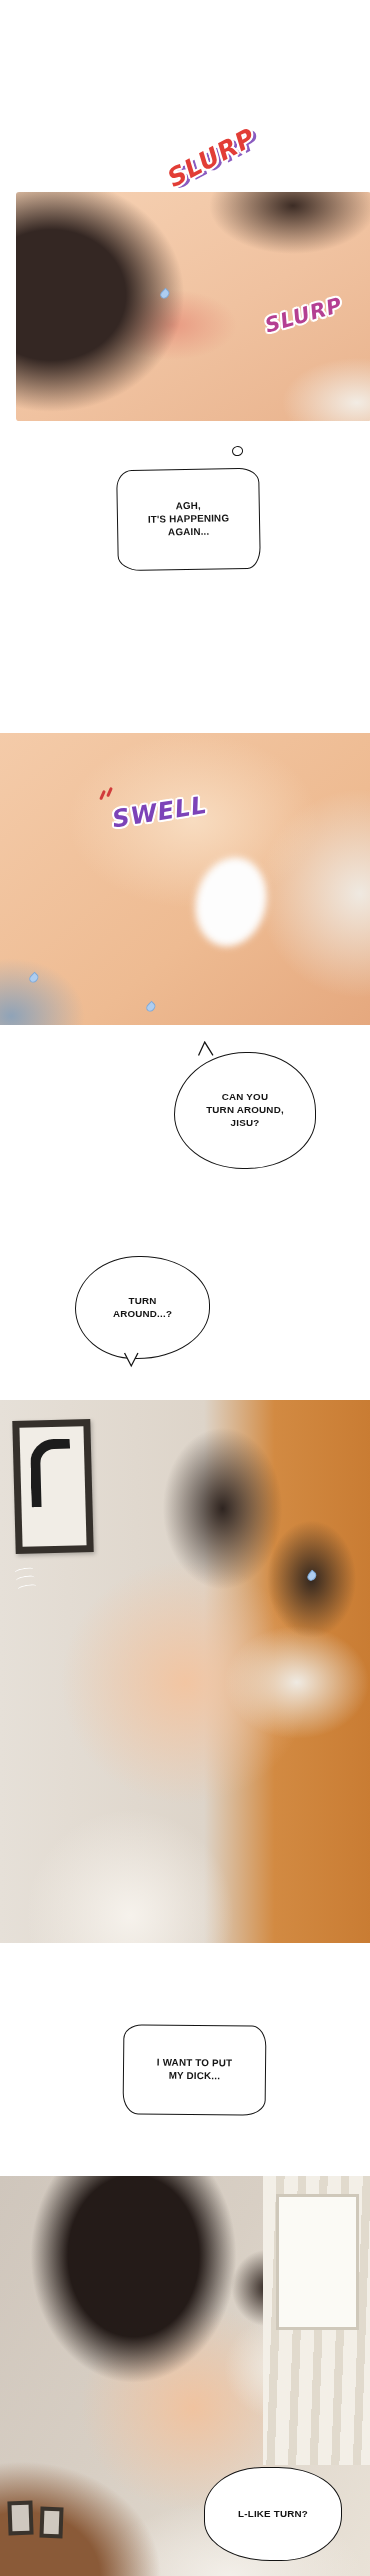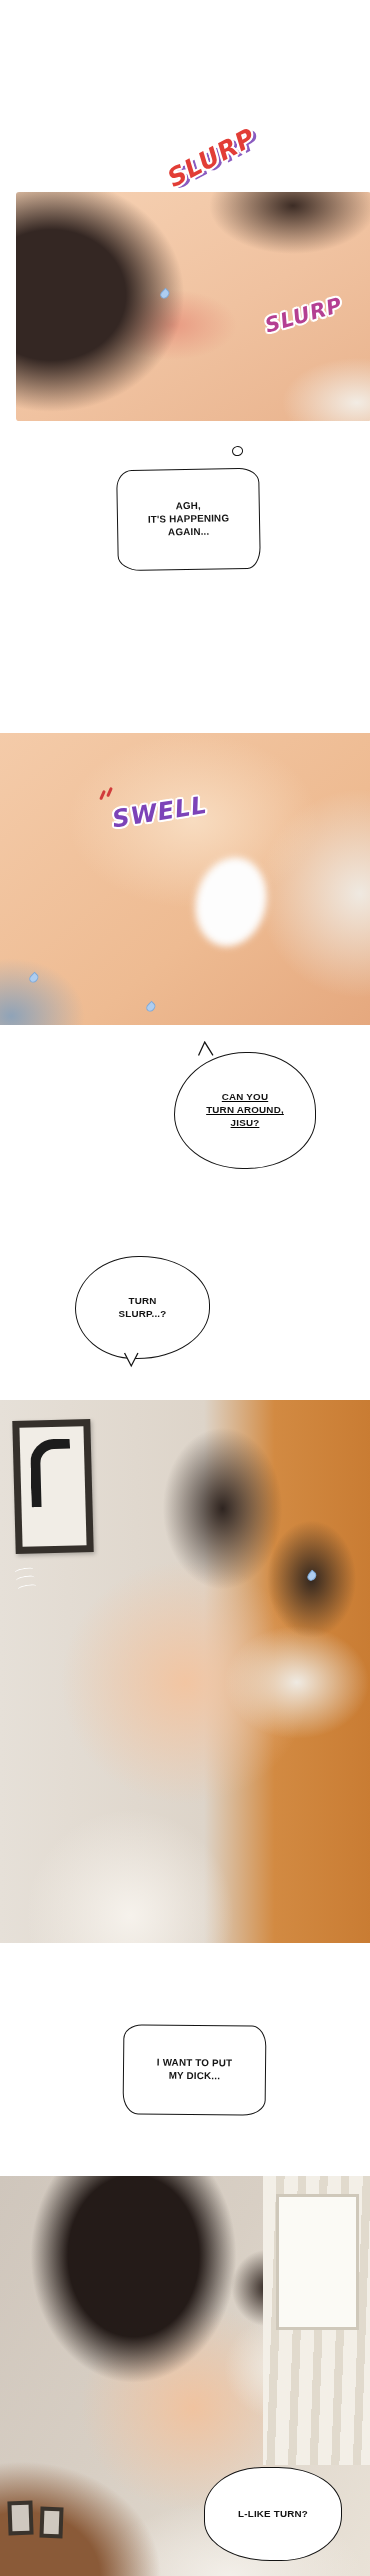--- a/index.html
+++ b/index.html
@@ -102,21 +102,20 @@
     left:117px; top:469px; width:143px; height:101px; transform:rotate(-1deg);
     border-radius:15.5px 20.6px 13.4px 23px / 18.5px 14.4px 21.6px 15.5px;
   }
   .thought-dot {
     position:absolute; z-index:3; left:232px; top:446px; width:9.3px; height:7.7px;
     background:#fff; border:1.3px solid #141414; border-radius:50%; transform:rotate(-12deg);
   }
   .bubble-2 {
     left:174px; top:1052px; width:142px; height:117px;
     border-radius:52% 48% 50% 50% / 55% 52% 45% 48%;
-    text-decoration:underline;
   }
   .bubble-3 {
     left:75px; top:1256px; width:135px; height:103px;
     border-radius:48% 52% 55% 45% / 52% 48% 50% 50%;
   }
   .bubble-4 {
     left:123px; top:2025px; width:143px; height:90px; transform:rotate(.6deg);
     border-radius:18.5px 14.4px 23px 15.5px / 14.4px 20.6px 15.5px 21.6px;
   }
   .bubble-5 {
@@ -190,21 +189,21 @@
     <path d="M3 28 L15 2 L31 28" fill="#ffffff" stroke="#141414" stroke-width="2.5"></path>
   </svg>
   <div class="bubble bubble-2">
     <span class="bubble-text">CAN YOU
 TURN AROUND,
 JISU?</span>
   </div>
 
   <div class="bubble bubble-3">
     <span class="bubble-text">TURN
-SLURP...?</span>
+AROUND...?</span>
   </div>
   <svg class="tail" style="left:123px; top:1352px;" width="16.5" height="15.5" viewBox="0 0 32 30">
     <path d="M3 2 L16 27 L29 2" fill="#ffffff" stroke="#141414" stroke-width="2.5"></path>
   </svg>
 
   <section class="panel panel-3">
     <div class="p3-frame">
       <div class="p3-frame-mat">
         <div class="p3-frame-art"></div>
       </div>

